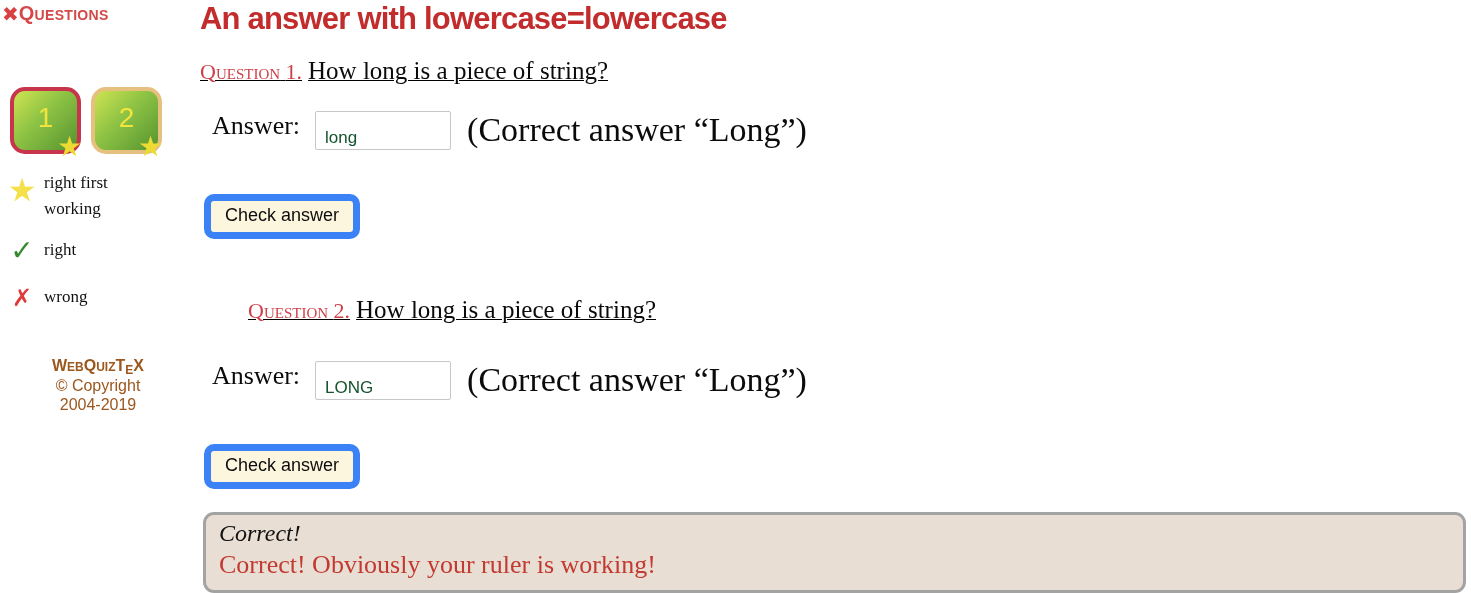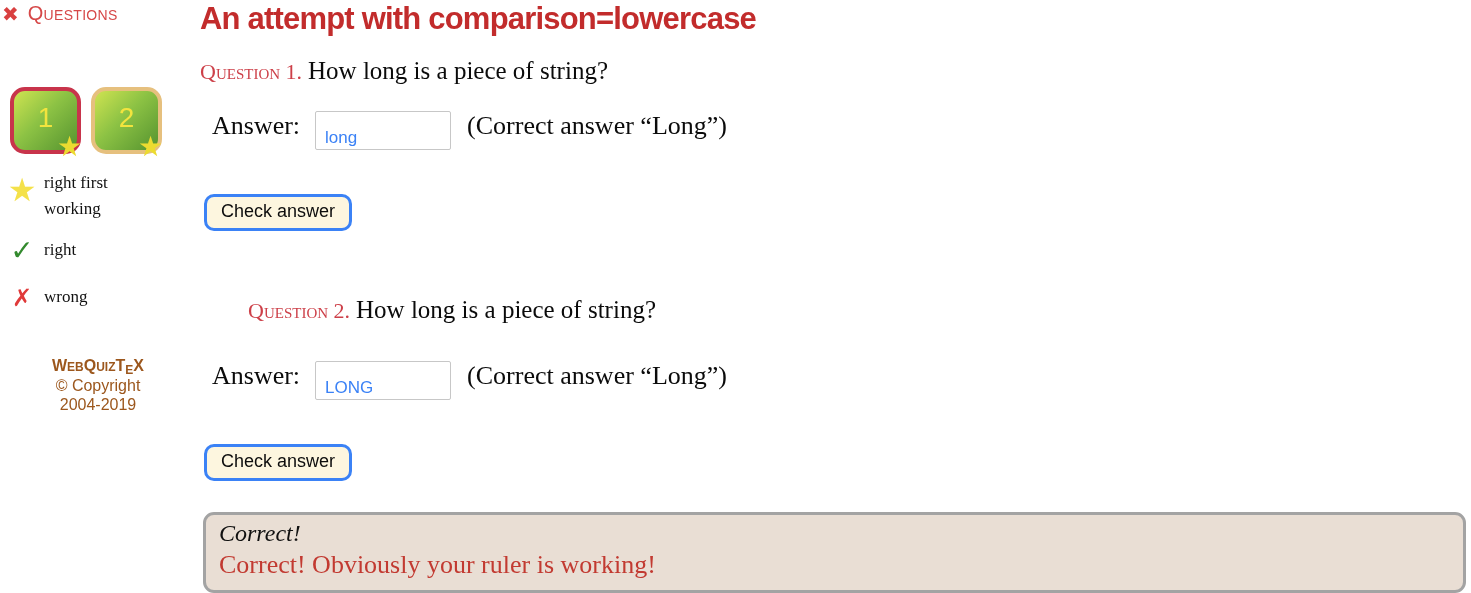--- a/index.html
+++ b/index.html
@@ -13,24 +13,24 @@
 
   
   .sidebar { position:absolute; left:0; top:0; width:196px; height:593px; }
 
   .side-header { position:absolute; left:2px; top:2px; display:flex; align-items:center; }
   .x-header-icon {
     font-family:"DejaVu Sans", sans-serif;
     color:#d94040; font-size:20px; font-weight:bold; line-height:1;
   }
   .side-header-label {
-    margin-left:9px;
+    margin-left:0;
     font-family:"Liberation Sans", sans-serif;
     font-variant:small-caps;
-    font-size:20px; color:#d64848; letter-spacing:.3px;
+    font-size:20px; color:#d64848; letter-spacing:.3px;font-weight:bold;
   }
 
   .qnav { position:absolute; left:10px; top:87px; display:flex; gap:10px; }
   .qbtn {
     position:relative; width:71px; height:67px;
     border:4px solid; border-radius:15px;
     background:linear-gradient(135deg,#cfe351 0%, #8cc244 45%, #55932f 100%);
     display:flex; align-items:center; justify-content:center;
     cursor:pointer;
   }
@@ -70,43 +70,43 @@
   .brand .tex-e { font-size:12px; position:relative; top:3px; }
 
   
   .main-title {
     position:absolute; left:200px; top:1px;
     font-family:"Liberation Sans", sans-serif;
     font-weight:bold; font-size:31px; letter-spacing:-0.8px;
     color:#c22c2c; white-space:nowrap;
   }
 
-  .qline { position:absolute; left:200px; white-space:nowrap; }
+  .qline { position:absolute; left:200px; white-space:nowrap;text-decoration:underline; }
   .qline1 { top:57px; }
   .qline2 { top:296px;margin-left:48px; }
   .qlabel { font-size:22px; color:#cd4049; }
   .qlabel .word { font-variant:small-caps; }
   .qtext { font-size:25px; color:#0b0b0b; margin-left:6px; }
 
   .answer-row { position:absolute; left:212px; display:flex; height:44px; white-space:nowrap; }
   .answer-row1 { top:111px; }
   .answer-row2 { top:361px; }
   .answer-label { font-size:26px; color:#0b0b0b; }
   .answer-input {
     margin-left:15px; width:136px; height:39px;
     border:1px solid #c7c7c7; border-radius:2px; background:#fff;
-    font-family:"Liberation Sans", sans-serif; font-size:17px; color:#3b82f6;
+    font-family:"Liberation Sans", sans-serif; font-size:17px; color:#14532d;
     padding:14px 6px 0 9px; outline:none;
   }
-  .hint { font-size:26px; color:#0b0b0b; margin-left:16px; }
+  .hint { font-size:34px; color:#0b0b0b; margin-left:16px; }
 
   .check-btn {
     position:absolute; left:204px;
     font-family:"Liberation Sans", sans-serif; font-size:18px; color:#0d0d0d;
-    background:#fdf6df; border:3px solid #3b82f6; border-radius:10px;
+    background:#fdf6df; border:7px solid #3b82f6; border-radius:10px;
     padding:3px 14px 5px; cursor:pointer; line-height:1.25;
   }
   .check-btn1 { top:194px; }
   .check-btn2 { top:444px; }
 
   .feedback {
     position:absolute; left:203px; top:512px;
     width:1263px; height:81px;
     background:#e9ded4; border:3px solid #a3a3a3; border-radius:11px;
     padding:3px 10px 0 13px; overflow:hidden;
@@ -149,21 +149,21 @@
   </div>
 
   <div class="side-footer">
     <div class="brand"><span>W</span><span class="sm">EB</span><span>Q</span><span class="sm">UIZ</span><span>T</span><span class="tex-e">E</span><span>X</span></div>
     <div>© Copyright</div>
     <div>2004-2019</div>
   </div>
 
 </div>
 
-<div class="main-title">An attempt with comparison=lowercase</div>
+<div class="main-title">An answer with lowercase=lowercase</div>
 
 <div class="qline qline1">
   <span class="qlabel"><span class="word">Question</span> <span>1.</span></span><span class="qtext">How long is a piece of string?</span>
 </div>
 
 <div class="answer-row answer-row1">
   <span class="answer-label">Answer:</span>
   <input class="answer-input" type="text" value="long" style="">
   <span class="hint">(Correct answer “Long”)</span>
 </div>

